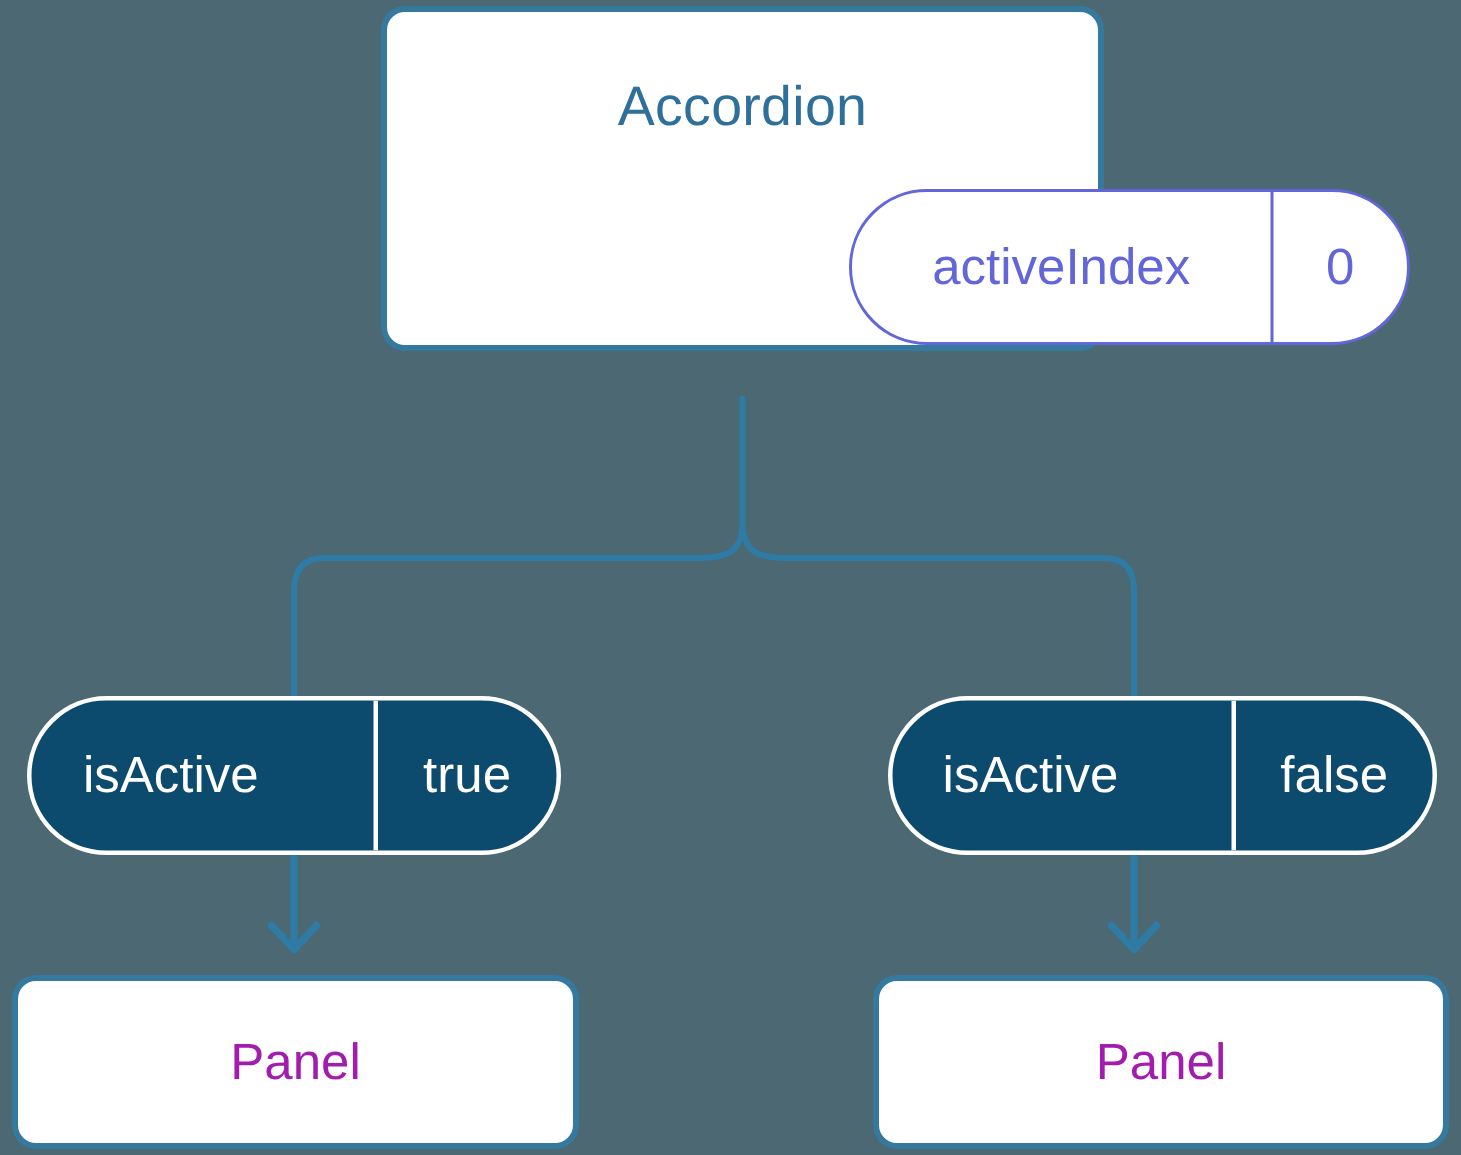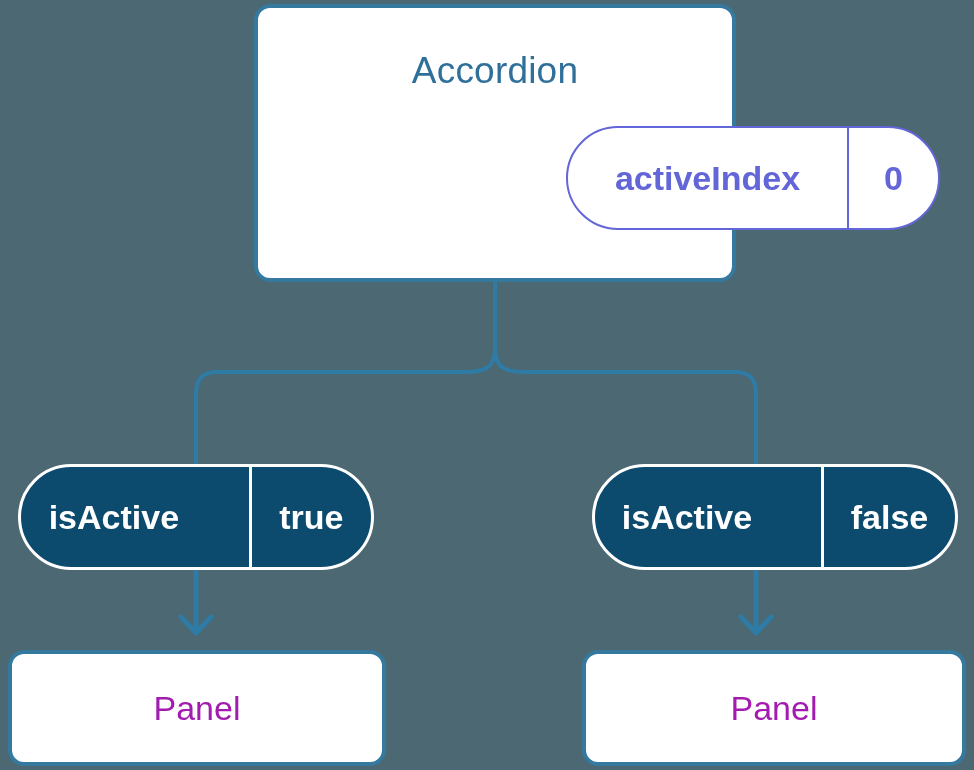--- a/index.html
+++ b/index.html
@@ -33,21 +33,21 @@
     position: absolute;
     background: #FFFFFF;
     border: 4px solid #35799F;
     border-radius: 16px;
     box-sizing: border-box;
   }
   #accordion-card {
     left: 254px;
     top: 4px;
     width: 482px;
-    height: 278px;
+    height: 230px;
   }
   .comp-title {
     position: absolute;
     left: 0;
     right: 0;
     top: 44px;
     text-align: center;
     font-size: 37px;
     color: #2E7099;
     letter-spacing: 0.2px;
@@ -56,21 +56,20 @@
   }
 
   
   .pill {
     position: absolute;
     display: flex;
     align-items: stretch;
     border-radius: 999px;
     box-sizing: border-box;
     overflow: hidden;
-    font-weight: bold;
   }
   .pill-key, .pill-val {
     display: flex;
     align-items: center;
     justify-content: center;
     box-sizing: border-box;
     line-height: 1;
     white-space: nowrap;
   }
 

